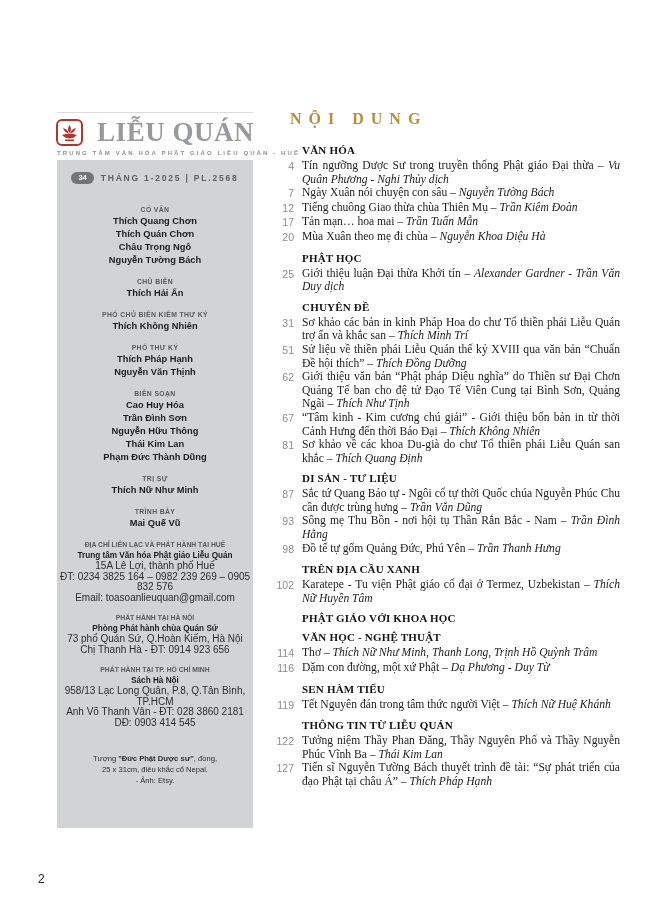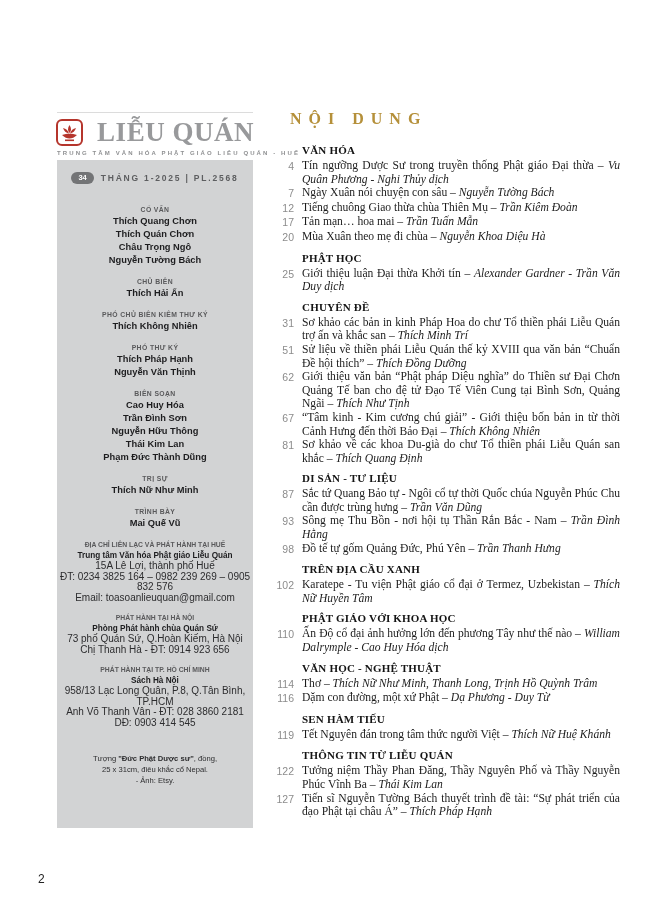--- a/index.html
+++ b/index.html
@@ -221,24 +221,20 @@
       <div class="toc-row">
         <div class="toc-num">98</div>
         <div class="toc-text"><span>Đồ tế tự gốm Quảng Đức, Phú Yên – </span><em>Trần Thanh Hưng</em></div>
       </div>
       <div class="toc-section-title">TRÊN ĐỊA CẦU XANH</div>
       <div class="toc-row">
         <div class="toc-num">102</div>
         <div class="toc-text"><span>Karatepe - Tu viện Phật giáo cổ đại ở Termez, Uzbekistan – </span><em>Thích Nữ Huyền Tâm</em></div>
       </div>
       <div class="toc-section-title">PHẬT GIÁO VỚI KHOA HỌC</div>
-      <div class="toc-row">
-        <div class="toc-num">110</div>
-        <div class="toc-text"><span>Ấn Độ cổ đại ảnh hưởng lớn đến phương Tây như thế nào – </span><em>William Dalrymple - Cao Huy Hóa dịch</em></div>
-      </div>
       <div class="toc-section-title">VĂN HỌC - NGHỆ THUẬT</div>
       <div class="toc-row">
         <div class="toc-num">114</div>
         <div class="toc-text"><span>Thơ – </span><em>Thích Nữ Như Minh, Thanh Long, Trịnh Hồ Quỳnh Trâm</em></div>
       </div>
       <div class="toc-row">
         <div class="toc-num">116</div>
         <div class="toc-text"><span>Dặm con đường, một xứ Phật – </span><em>Dạ Phương - Duy Từ</em></div>
       </div>
       <div class="toc-section-title">SEN HÀM TIẾU</div>

